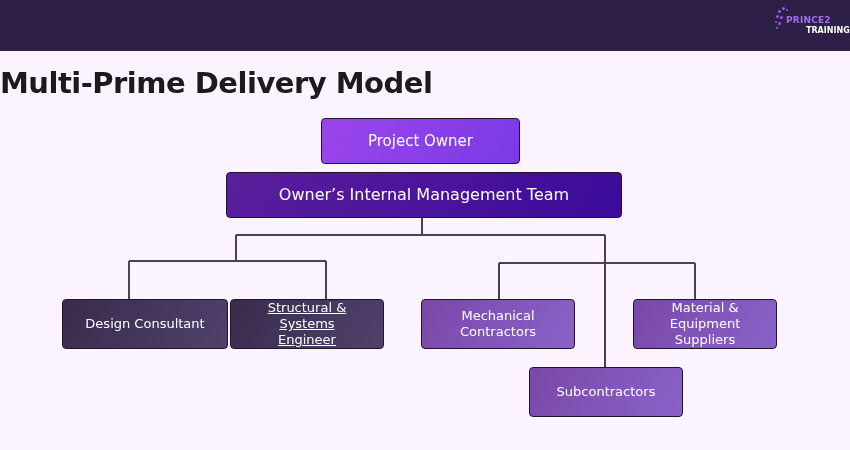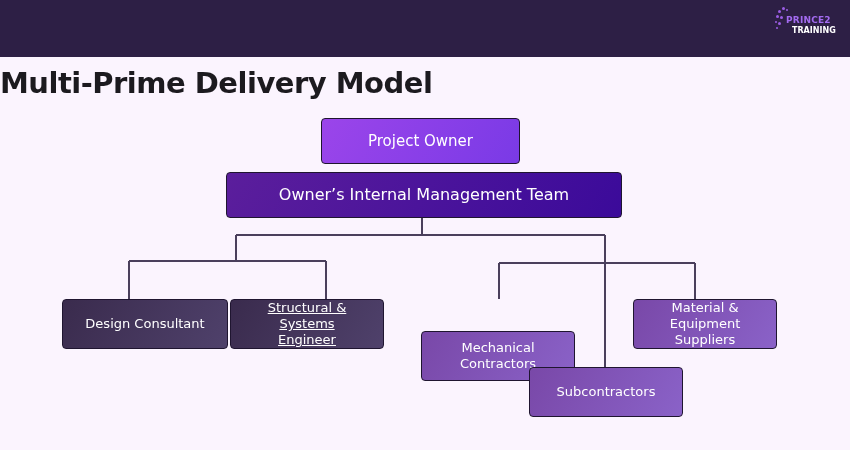--- a/index.html
+++ b/index.html
@@ -1,23 +1,23 @@
 <!DOCTYPE html>
 <html><head>
 <meta charset="utf-8">
 <style>
   html, body { margin:0; padding:0; }
   body { width:850px; height:450px; background:#fbf4fe; position:relative; overflow:hidden;
          font-family:"DejaVu Sans", sans-serif; }
-  .topbar { position:absolute; left:0; top:0; width:850px; height:57px; background:#2d1f45; }
+  .topbar { position:absolute; left:0; top:0; width:850px; height:51px; background:#2d1f45; }
   .logo { position:absolute; left:774px; top:6px; width:70px; height:32px; }
   .logo .dots { position:absolute; left:0; top:0; width:20px; height:32px; }
   .logo .dot { position:absolute; border-radius:50%; background:#9b5de5; }
   .logo .t1 { position:absolute; left:12px; top:9px; font-size:9px; font-weight:bold; color:#a36bf0; letter-spacing:0.2px; }
-  .logo .t2 { position:absolute; left:18px; top:20px; font-size:8px; font-weight:bold; color:#ffffff; }
+  .logo .t2 { position:absolute; left:32px; top:20px; font-size:8px; font-weight:bold; color:#ffffff; }
   .title { position:absolute; left:0; top:66px; width:850px; font-size:29px; font-weight:bold; color:#1c1a1f; letter-spacing:-0.5px; }
   .box { position:absolute; box-sizing:border-box; border:1.5px solid #1f1530; border-radius:4px; color:#fff;
          display:flex; align-items:center; justify-content:center; text-align:center; font-size:13px; line-height:16px; }
   .owner { left:321px; top:118px; width:199px; height:46px; background:linear-gradient(120deg,#9b45ea,#7a3ae6); font-size:15px; }
   .mgmt { left:226px; top:172px; width:396px; height:46px; background:linear-gradient(120deg,#5b1e9c,#3b0a9a); font-size:16px; }
   .dark { background:linear-gradient(120deg,#3a2b4d,#4f416b); }
   .light { background:linear-gradient(120deg,#7948a8,#8a62c8); }
   svg.lines { position:absolute; left:0; top:0; }
 </style>
 </head>
@@ -66,21 +66,21 @@
 </div>
 
 <div class="box dark" style="left:62px;top:299px;width:166px;height:50px;">
   <span>Design Consultant</span>
 </div>
 
 <div class="box dark" style="left:230px;top:299px;width:154px;height:50px;padding:0 20px;text-decoration:underline;">
   <span>Structural &amp; Systems Engineer</span>
 </div>
 
-<div class="box light" style="left:421px;top:299px;width:154px;height:50px;padding:0 28px;margin-top:32px;">
+<div class="box light" style="left:421px;top:299px;width:154px;height:50px;padding:0 28px;">
   <span>Mechanical Contractors</span>
 </div>
 
 <div class="box light" style="left:633px;top:299px;width:144px;height:50px;padding:0 4px;">
   <span>Material &amp; Equipment Suppliers</span>
 </div>
 
 <div class="box light" style="left:529px;top:367px;width:154px;height:50px;text-align:right;">
   <span>Subcontractors</span>
 </div>

